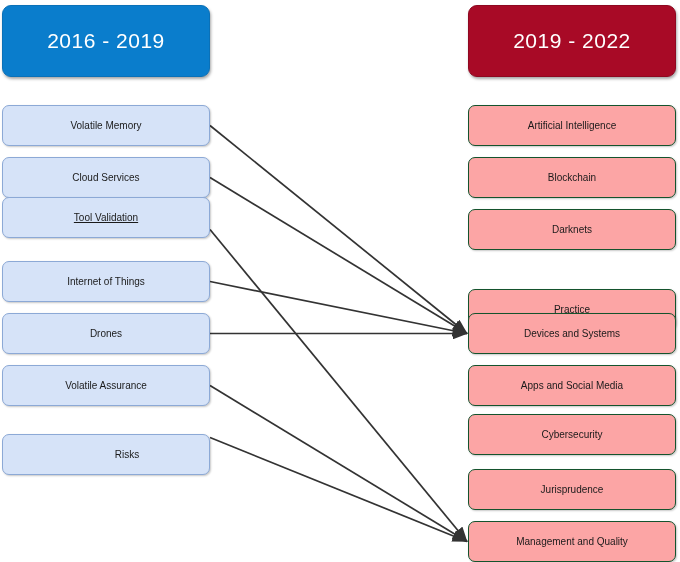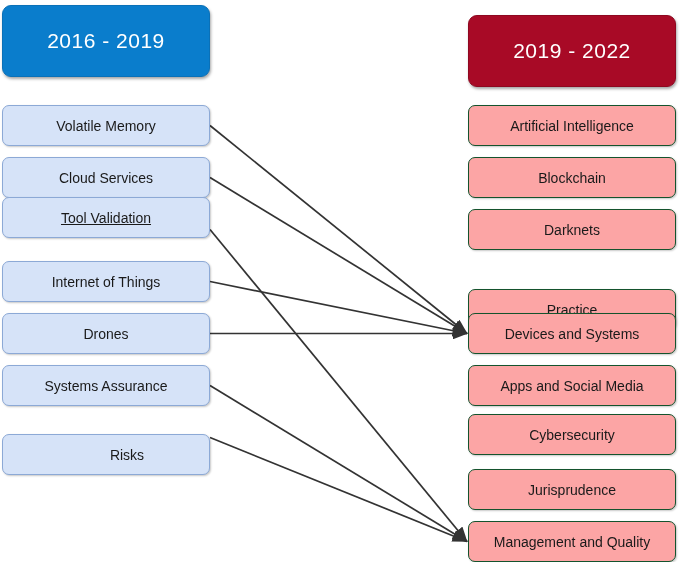--- a/index.html
+++ b/index.html
@@ -36,31 +36,30 @@
     left: 2px;
     top: 5px;
     background: #0a7dcc;
     border: 1px solid #0a71b8;
   }
   #header-right {
     left: 468px;
     top: 5px;
     background: #a80a26;
     border: 1px solid #8e0820;
-    margin-top: 10px;
   }
   .node {
     position: absolute;
     width: 208px;
     height: 41px;
     border-radius: 7px;
     display: flex;
     align-items: center;
     justify-content: center;
-    font-size: 14px;
+    font-size: 10px;
     color: #1a1a1a;
     box-sizing: border-box;
     box-shadow: 1px 1px 2px rgba(0,0,0,0.22);
   }
   .node.left {
     left: 2px;
     background: #d6e3f8;
     border: 1px solid #8ca9d6;
   }
   .node.right {
@@ -114,21 +113,21 @@
       <div class="node left" style="top: 197px; text-decoration: underline;">
         <span>Tool Validation</span>
       </div>
       <div class="node left" style="top: 261px; align-items: center;">
         <span>Internet of Things</span>
       </div>
       <div class="node left" style="top: 313px;">
         <span>Drones</span>
       </div>
       <div class="node left" style="top: 365px;">
-        <span>Systems Assurance</span>
+        <span>Volatile Assurance</span>
       </div>
       <div class="node left" style="top: 434px; padding-left: 42px;">
         <span>Risks</span>
       </div>
     </div>
   <div id="right-nodes">
       <div class="node right" style="top: 105px;">
         <span>Artificial Intelligence</span>
       </div>
       <div class="node right" style="top: 157px;">

